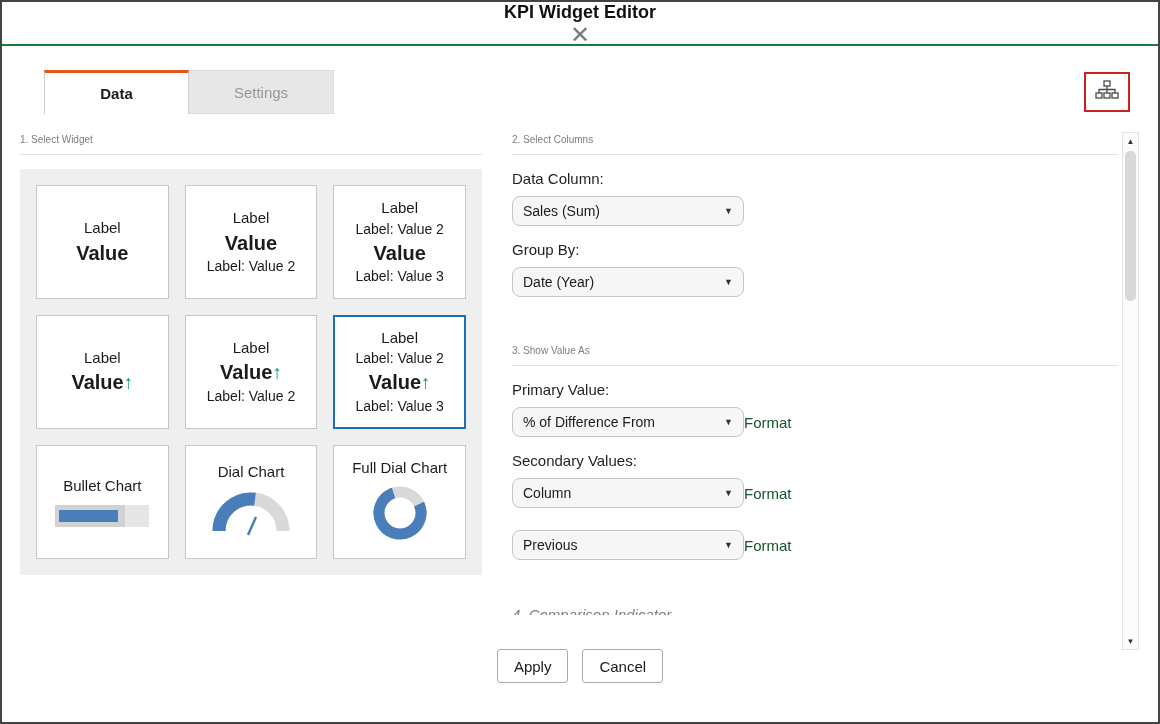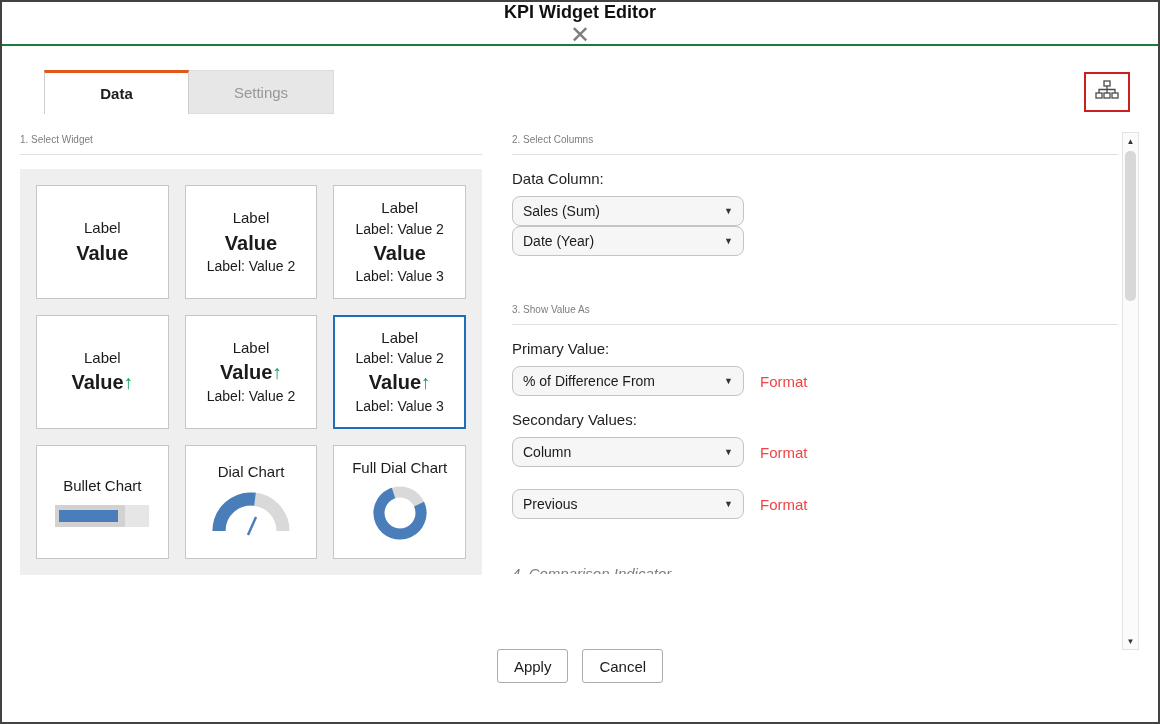--- a/index.html
+++ b/index.html
@@ -114,21 +114,21 @@
     width: 232px; height: 30px;
     background: #f6f6f6;
     border: 1px solid #c4c4c4;
     border-radius: 8px;
     display: flex; align-items: center; justify-content: space-between;
     padding: 0 10px;
     font-size: 14px; color: #1b1b1b;
     cursor: pointer;
   }
   .dd-caret { font-size: 9px; color: #333; }
-  .format-link { margin-left: 16px; font-size: 15px; color: #ef4444; cursor: pointer; text-decoration: none; }
+  .format-link { margin-left: 0; font-size: 15px; color: #14532d; cursor: pointer; text-decoration: none; }
 
   .heading-3 { margin-top: 48px; }
   .dd-gap { margin-top: 22px; }
   .cutoff-heading {
     margin-top: 46px;
     height: 9px; overflow: hidden;
     font-size: 15px; color: #7d7d7d; font-style: italic;
   }
 
   
@@ -276,20 +276,21 @@
       <div class="section-heading">2. Select Columns</div>
 
       <div class="field-label">Data Column:</div>
       <div class="dd-row">
         <div class="dropdown">
           <span>Sales (Sum)</span>
           <span class="dd-caret">▼</span>
         </div>
       </div>
 
+      <div class="field-label">Group By:</div>
       <div class="dd-row">
         <div class="dropdown">
           <span>Date (Year)</span>
           <span class="dd-caret">▼</span>
         </div>
       </div>
 
       <div class="section-heading heading-3">3. Show Value As</div>
 
       <div class="field-label">Primary Value:</div>

